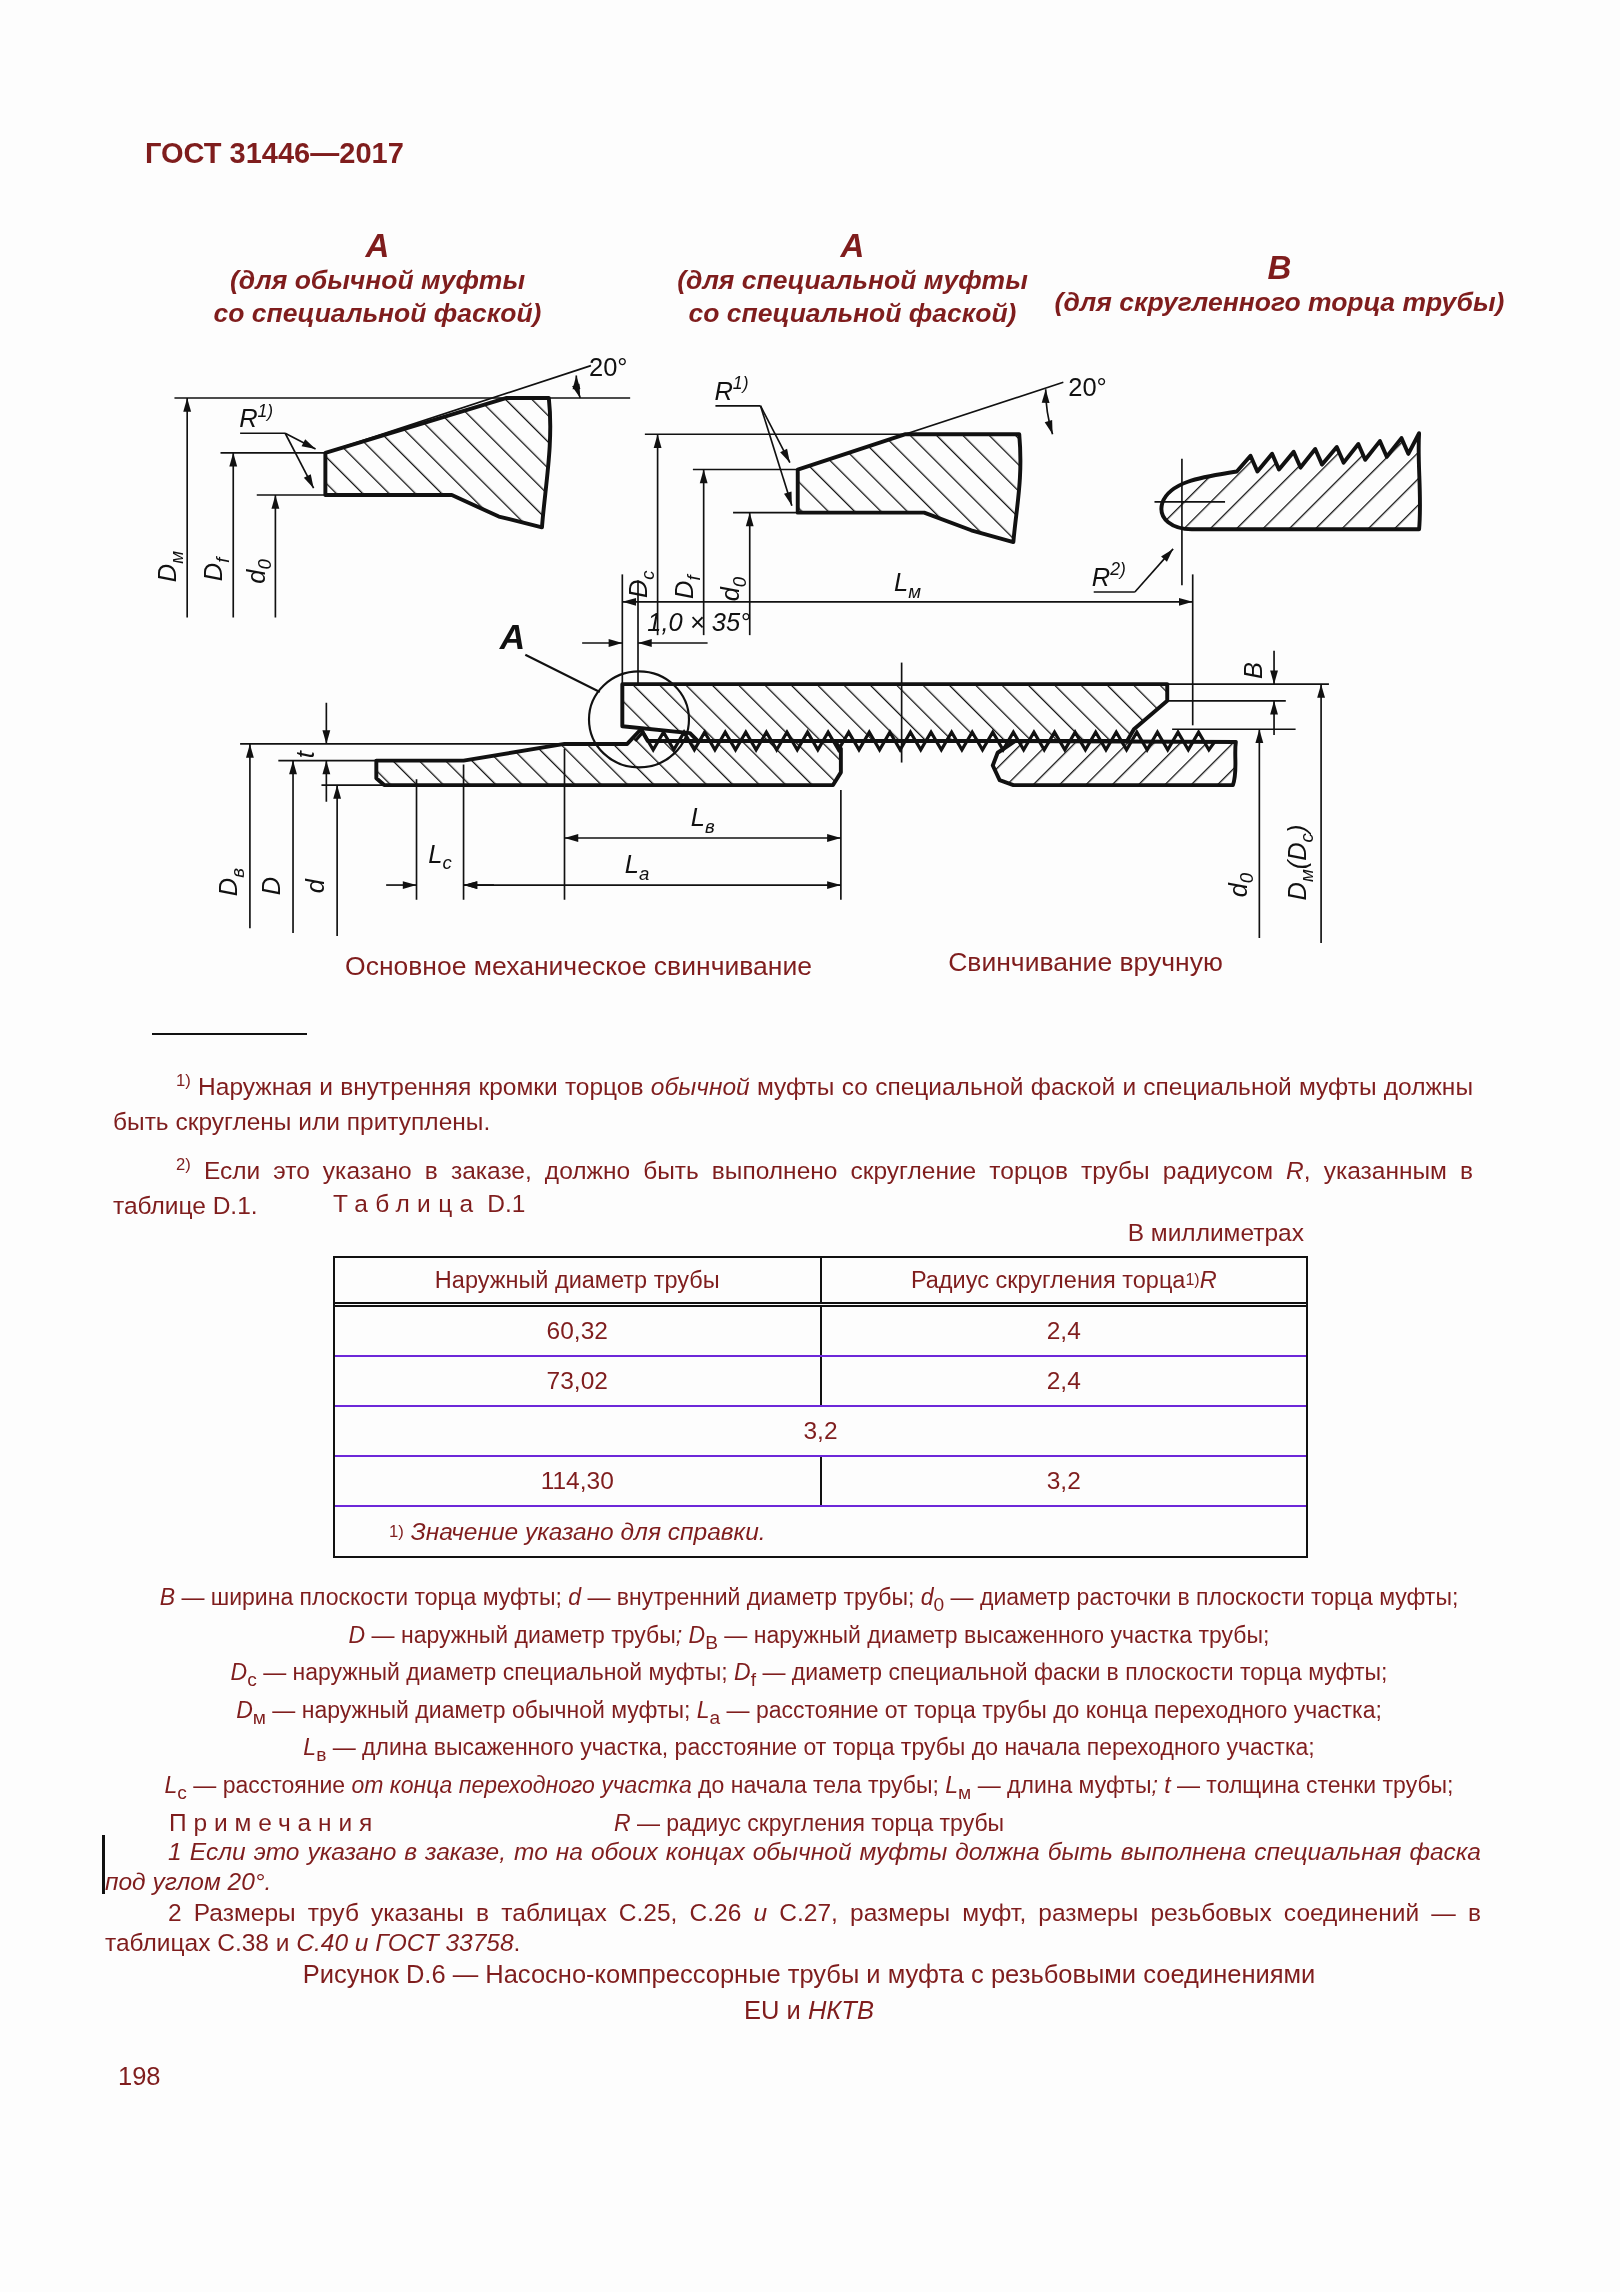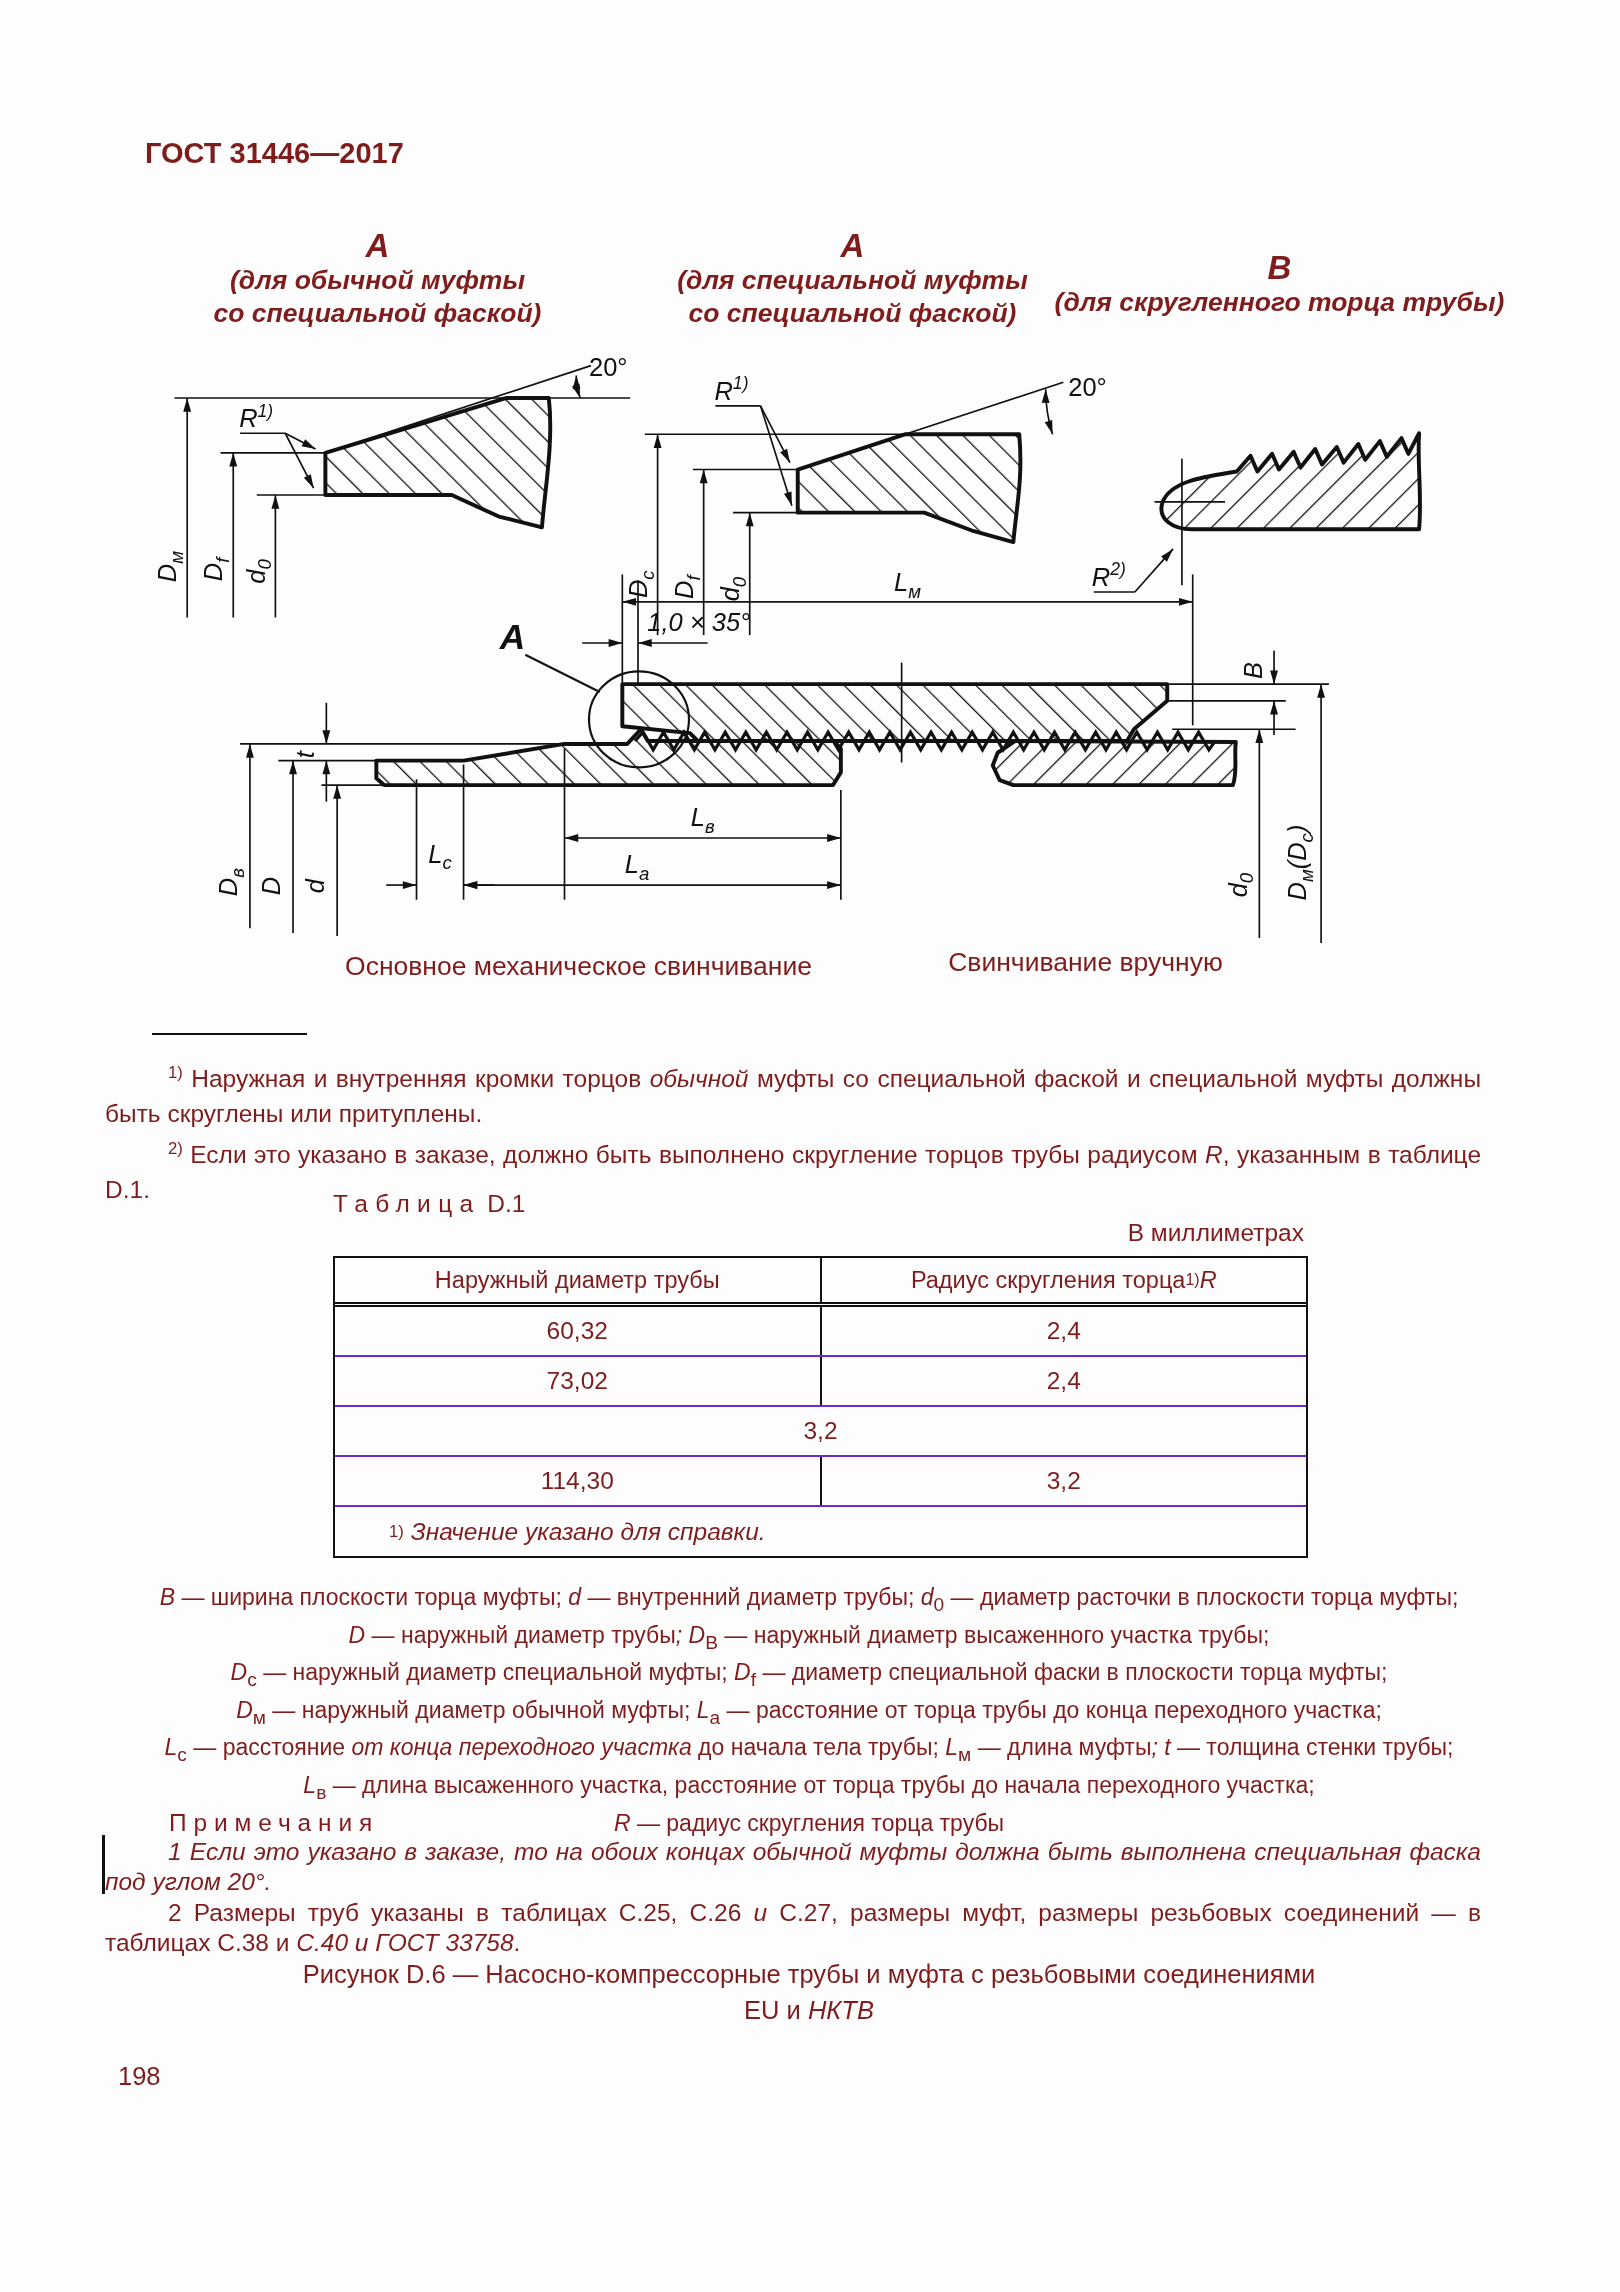--- a/index.html
+++ b/index.html
@@ -6,21 +6,21 @@
   #page{position:relative;width:1620px;height:2293px;background:#fdfdfd;margin:0 auto;
         font-family:"Liberation Sans",sans-serif;color:#7f1d1d;overflow:hidden;}
   .abs{position:absolute;}
   #doc-header{left:145px;top:137px;font-size:29px;font-weight:bold;}
   .view-title{text-align:center;font-style:italic;font-weight:bold;}
   .view-letter{font-size:33px;line-height:37px;}
   .view-line{font-size:26.5px;line-height:33px;}
   .fig-caption{font-size:26.5px;text-align:center;}
   #fn-rule{left:152px;top:1033px;width:155px;height:2px;background:#111;}
   .bodytext{font-size:24.5px;line-height:35px;text-align:justify;}
-  .bodytext p{margin:0;text-indent:63px;}
+  .bodytext p{margin:8px;text-indent:63px;}
   sup{font-size:68%;}
   #table-title{left:333px;top:1190px;font-size:24.5px;}
   #table-title .sp{letter-spacing:0.30em;}
   #table-units{left:333px;top:1219px;width:971px;font-size:24.5px;text-align:right;}
   #tbl{left:333px;top:1256px;width:971px;border:2.5px solid #111;background:#fdfdfd;}
   .tr{display:flex;border-bottom:2px solid #6d28d9;}
   .tr:last-child{border-bottom:none;}
   .th{height:44px;border-bottom:5.9px double #111;}
   .td{flex:1;display:flex;align-items:center;justify-content:center;font-size:24.5px;}
   .th .td{font-size:23.5px;}
@@ -232,22 +232,22 @@
     <div class="tr frow">
       <div class="td"><sup>1)</sup>&nbsp; <i>Значение указано для справки.</i></div>
     </div>
   </div>
 
   <div id="legend" class="abs">
     <div><i>B</i> — ширина плоскости торца муфты; <i>d</i> — внутренний диаметр трубы; <i>d</i><sub>0</sub> — диаметр расточки в плоскости торца муфты;</div>
     <div><i>D</i> — наружный диаметр трубы<i>; D</i><sub>В</sub> — наружный диаметр высаженного участка трубы;</div>
     <div><i>D</i><sub>с</sub> — наружный диаметр специальной муфты; <i>D</i><sub>f</sub> — диаметр специальной фаски в плоскости торца муфты;</div>
     <div><i>D</i><sub>м</sub> — наружный диаметр обычной муфты; <i>L</i><sub>а</sub> — расстояние от торца трубы до конца переходного участка;</div>
+    <div><i>L</i><sub>в</sub> — длина высаженного участка, расстояние от торца трубы до начала переходного участка;</div>
     <div><i>L</i><sub>с</sub> — расстояние <i>от конца переходного участка</i> до начала тела трубы; <i>L</i><sub>м</sub> — длина муфты<i>; t</i> — толщина стенки трубы;</div>
-    <div><i>L</i><sub>в</sub> — длина высаженного участка, расстояние от торца трубы до начала переходного участка;</div>
     <div><i>R</i> — радиус скругления торца трубы</div>
   </div>
 
   <div id="notes-title" class="abs">Примечания</div>
   <div id="change-bar" class="abs"></div>
   <div id="note1" class="abs">
       <p><i>1 Если это указано в заказе, то на обоих концах обычной муфты должна быть выполнена специальная фаска под углом 20°.</i></p>
     </div>
   <div id="note2" class="abs">
       <p>2 Размеры труб указаны в таблицах С.25, С.26 <i>и</i> С.27, размеры муфт, размеры резьбовых соединений — в таблицах С.38 и <i>С.40 и ГОСТ 33758</i>.</p>

